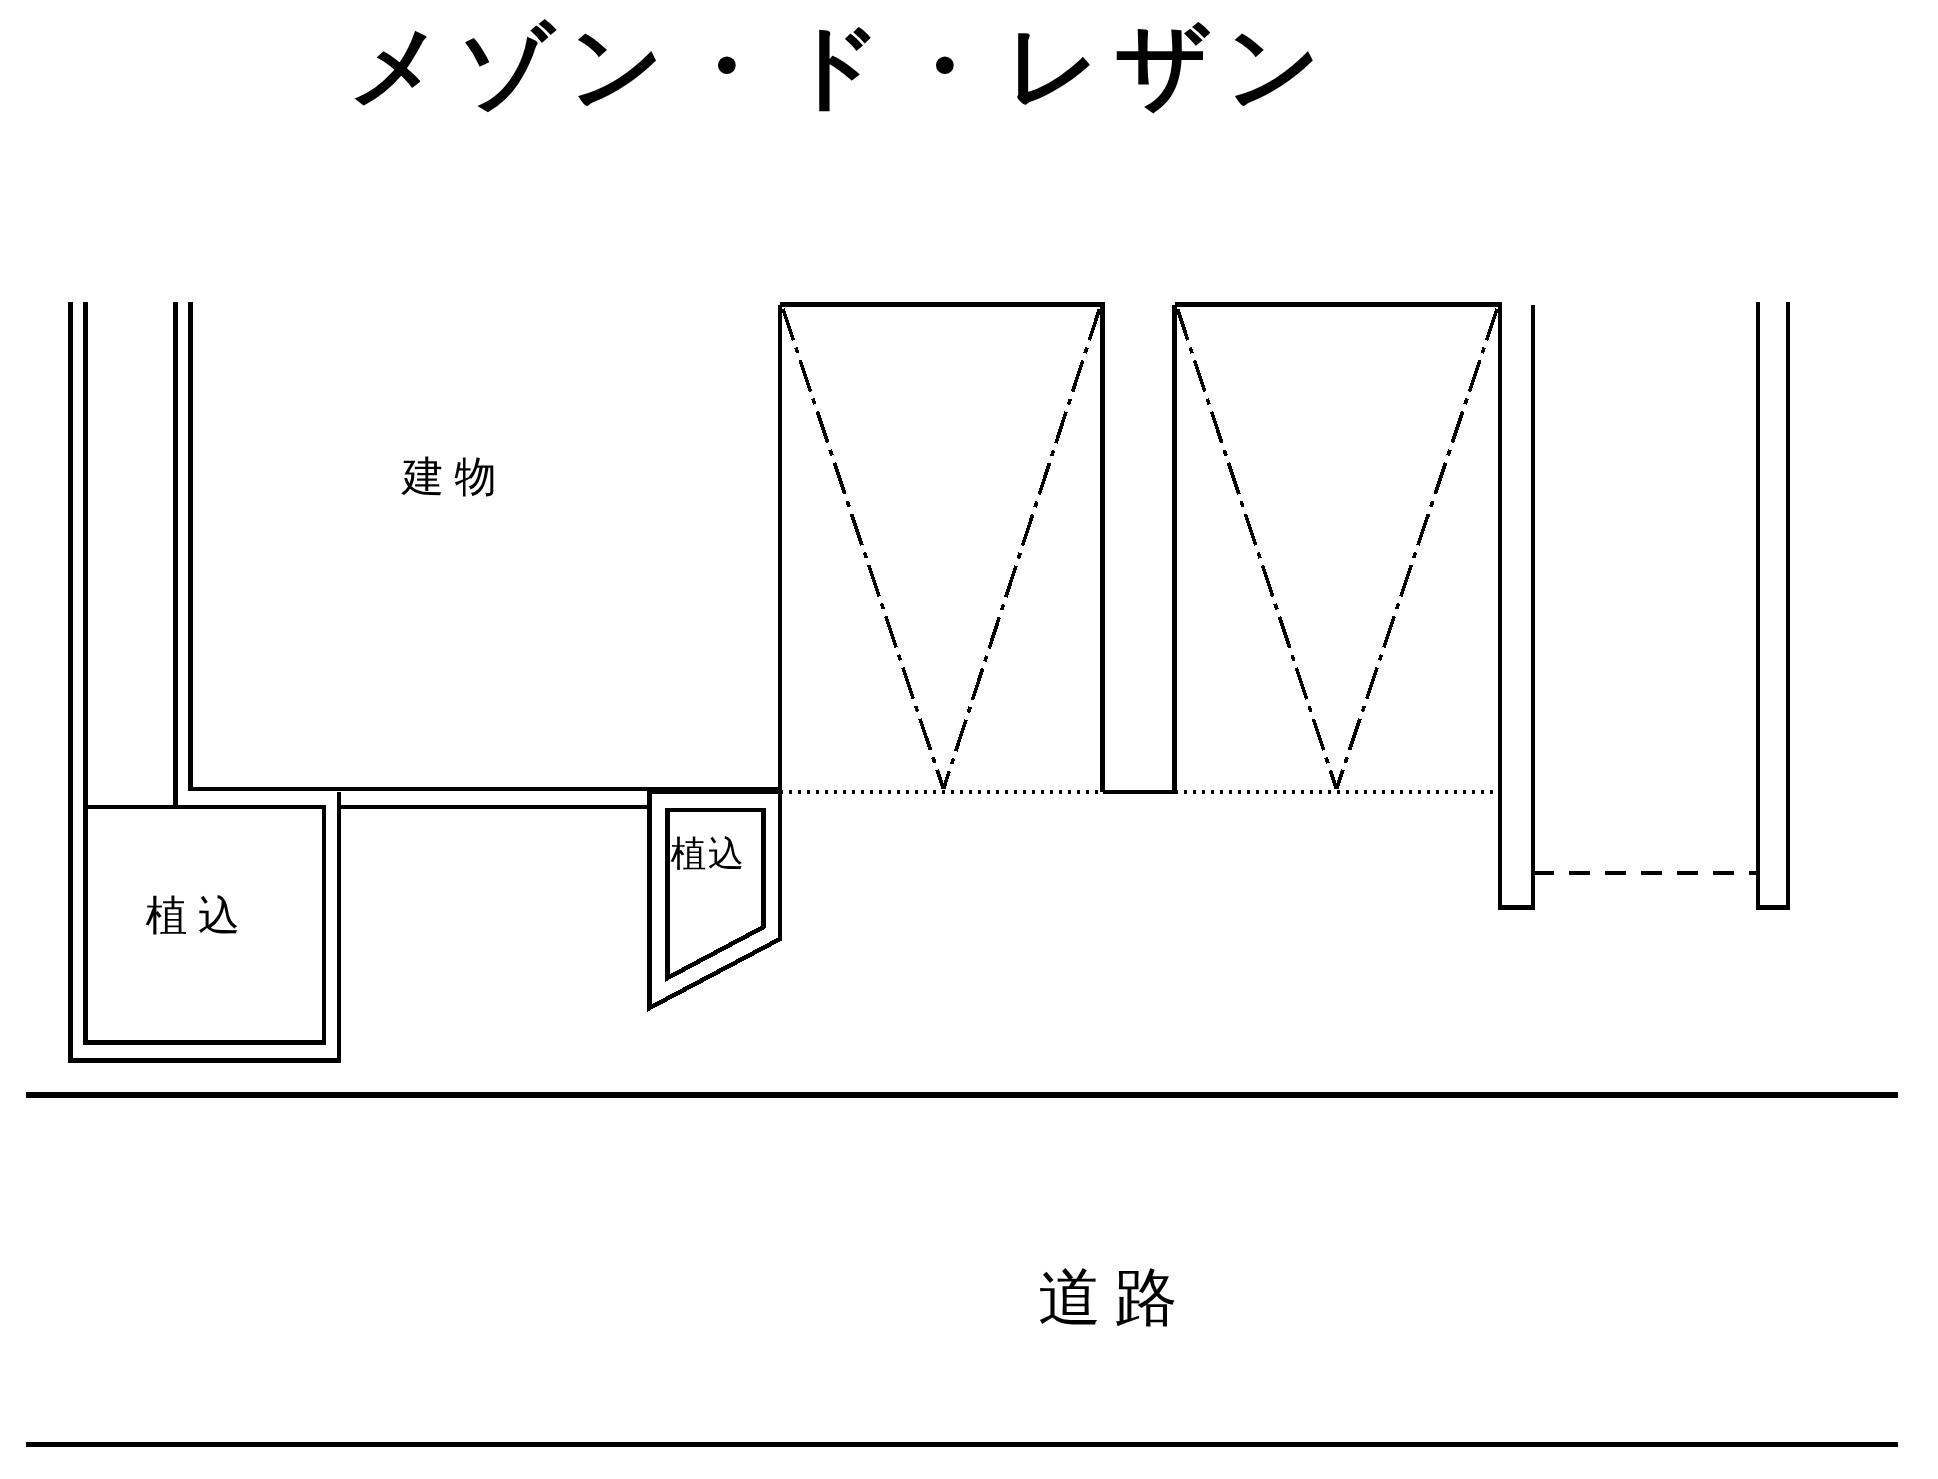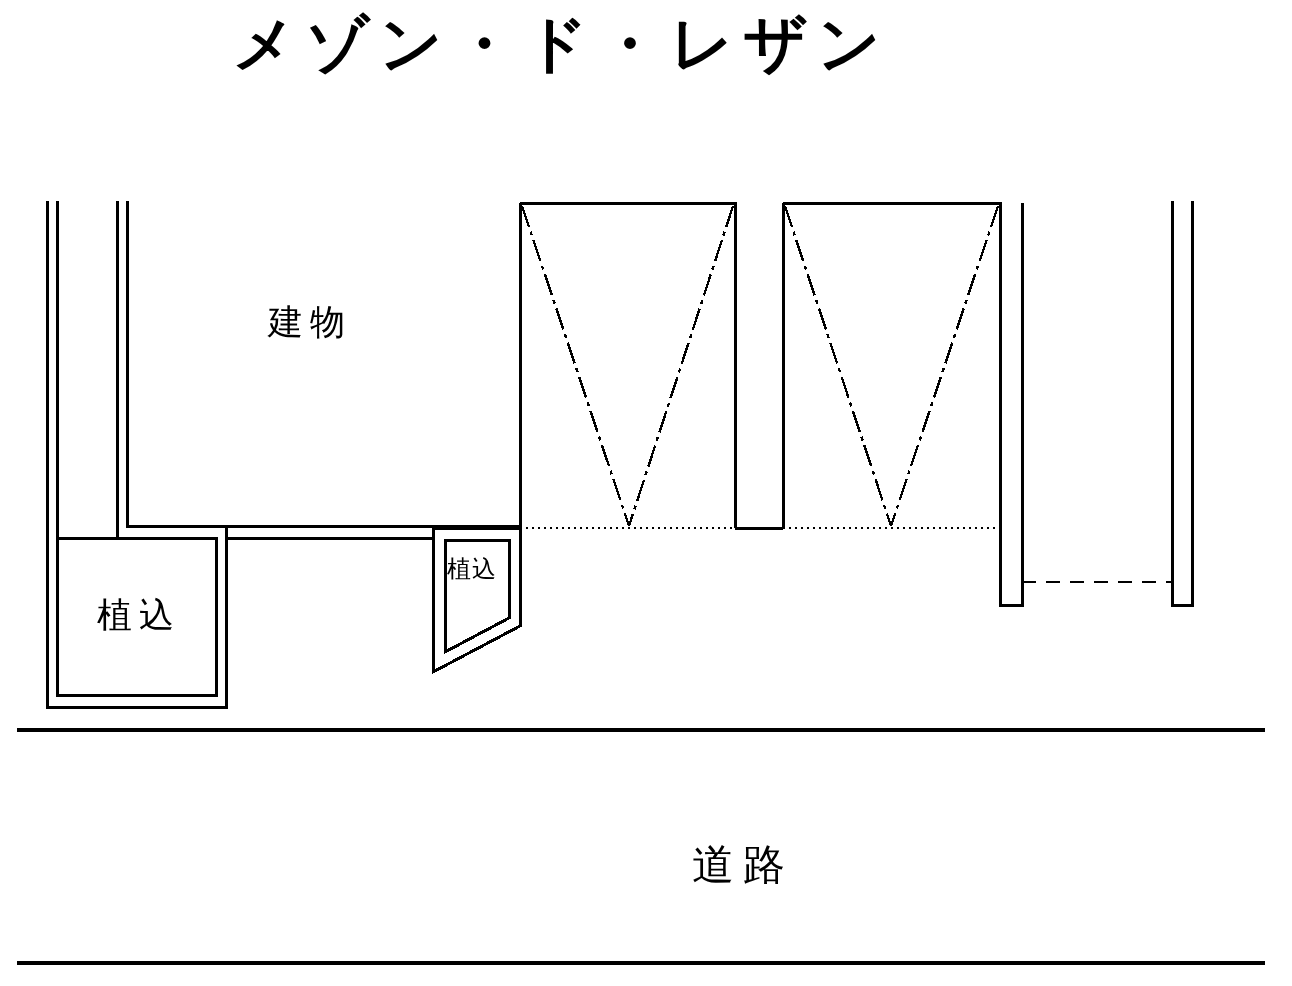--- a/index.html
+++ b/index.html
@@ -37,21 +37,21 @@
   #plan-svg {
     position: absolute;
     left: 0;
     top: 0;
     width: 1292px;
     height: 986px;
     display: block;
   }
   .lbl {
     position: absolute;
-    font-size: 35px;
+    font-size: 28px;
     font-weight: 400;
     letter-spacing: 7px;
     white-space: nowrap;
     font-family: "DejaVu Sans", "Liberation Sans", sans-serif;
     color: #000000;
   }
   .lbl-sm {
     position: absolute;
     font-size: 24px;
     font-weight: 400;

